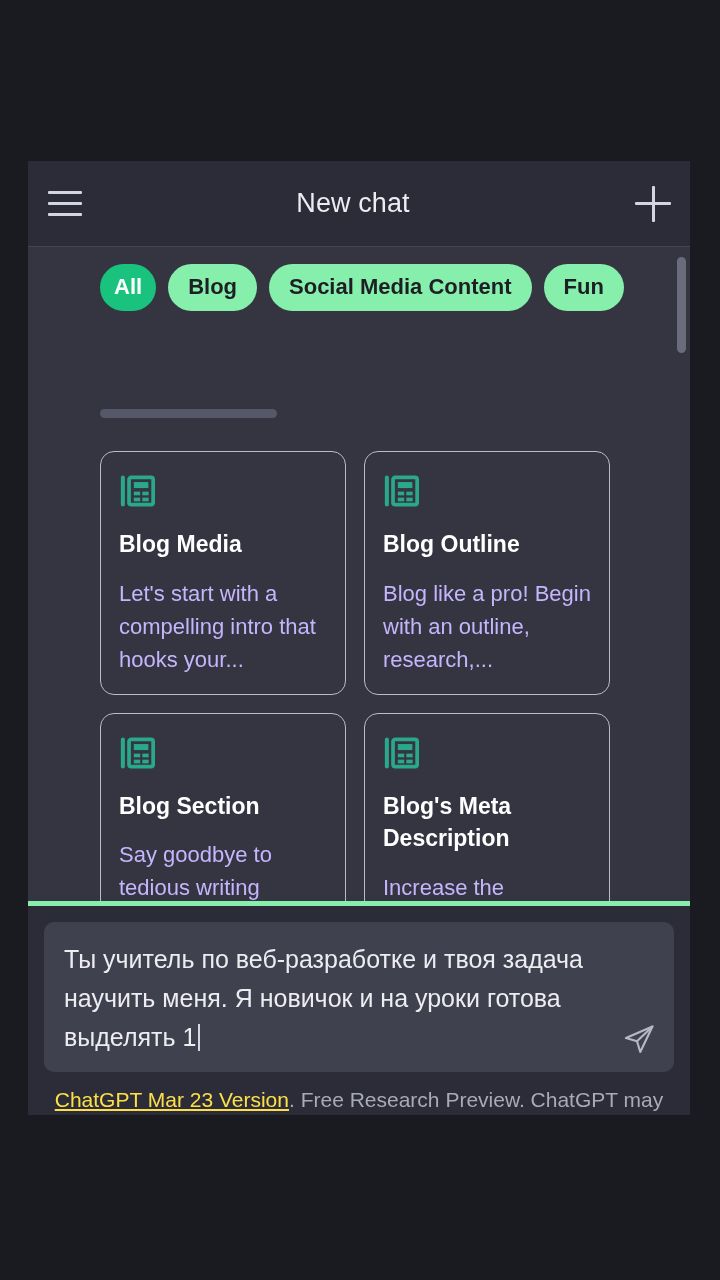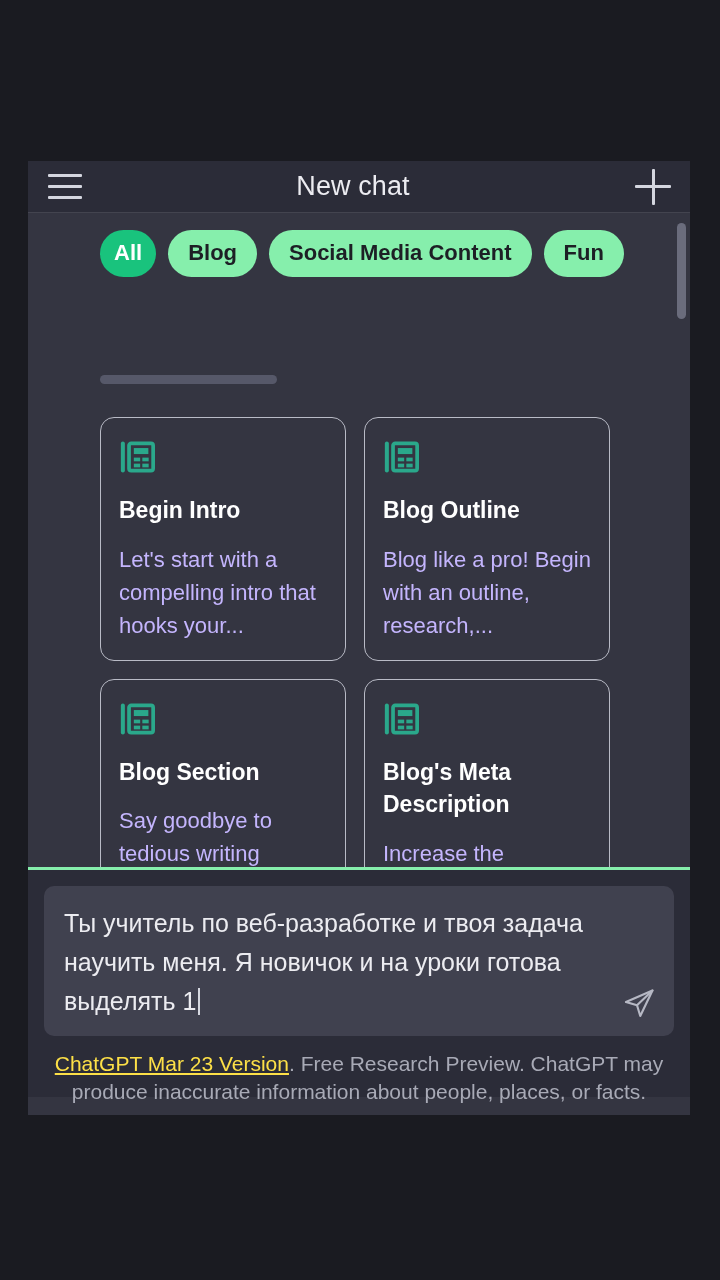--- a/index.html
+++ b/index.html
@@ -19,21 +19,21 @@
     top: 161px;
     width: 662px;
     height: 954px;
     background: #343541;
     overflow: hidden;
   }
 
   
   #header {
     position: relative;
-    height: 52px;
+    height: 86px;
     background: #2b2c38;
     border-bottom: 1px solid #43444f;
     display: flex;
     align-items: center;
     padding: 0 0 0 0;
   }
   #menu-button {
     width: 74px;
     height: 70px;
     display: flex;
@@ -164,21 +164,21 @@
     width: 9px; height: 96px;
     background: #6a6c7c;
     border-radius: 5px;
   }
 
   
   #composer {
     position: relative;
     height: 230px;
     background: #2b2c38;
-    border-top: 3px solid #86efac;
+    border-top: 5px solid #86efac;
     padding: 16px 16px 0 16px;
   }
   #input-box {
     position: relative;
     background: #40414f;
     border-radius: 10px;
     min-height: 128px;
     padding: 18px 62px 16px 20px;
   }
   #input-text {
@@ -253,21 +253,21 @@
       <div class="prompt-card">
         <svg class="card-icon" viewBox="0 0 24 22">
           <path d="M2.2 2.2 v17.6" stroke="#2aa88b" stroke-width="2.6" stroke-linecap="round" fill="none"></path>
           <rect x="6.2" y="2.2" width="15.6" height="17.6" rx="1.4" stroke="#2aa88b" stroke-width="2.4" fill="none"></rect>
           <rect x="9.3" y="5.2" width="9.4" height="3.9" fill="#2aa88b"></rect>
           <rect x="9.3" y="11.4" width="4.1" height="2.4" fill="#2aa88b"></rect>
           <rect x="14.8" y="11.4" width="4.1" height="2.4" fill="#2aa88b"></rect>
           <rect x="9.3" y="15.3" width="4.1" height="2.4" fill="#2aa88b"></rect>
           <rect x="14.8" y="15.3" width="4.1" height="2.4" fill="#2aa88b"></rect>
         </svg>
-        <div class="card-title">Begin Intro</div>
+        <div class="card-title">Blog Media</div>
         <div class="card-desc">Let's start with a compelling intro that hooks your...</div>
       </div>
 
       <div class="prompt-card">
         <svg class="card-icon" viewBox="0 0 24 22">
           <path d="M2.2 2.2 v17.6" stroke="#2aa88b" stroke-width="2.6" stroke-linecap="round" fill="none"></path>
           <rect x="6.2" y="2.2" width="15.6" height="17.6" rx="1.4" stroke="#2aa88b" stroke-width="2.4" fill="none"></rect>
           <rect x="9.3" y="5.2" width="9.4" height="3.9" fill="#2aa88b"></rect>
           <rect x="9.3" y="11.4" width="4.1" height="2.4" fill="#2aa88b"></rect>
           <rect x="14.8" y="11.4" width="4.1" height="2.4" fill="#2aa88b"></rect>

